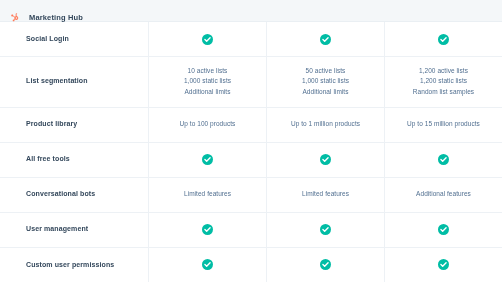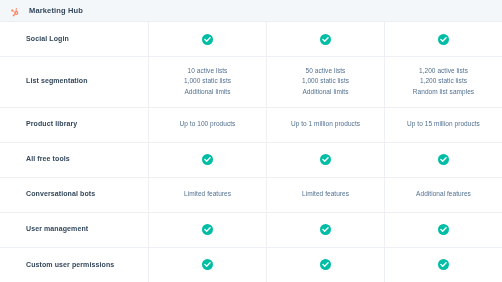--- a/index.html
+++ b/index.html
@@ -25,21 +25,21 @@
     flex-direction: column;
   }
 
   
   .hub-header {
     height: 22px;
     min-height: 22px;
     background: #f4f7f9;
     border-bottom: 1px solid #eaeff3;
     display: flex;
-    align-items: center;
+    align-items: flex-end;
     padding-left: 11px;
     box-sizing: border-box;
   }
   .hub-icon {
     width: 11px;
     height: 11px;
     margin-right: 7px;
     flex: 0 0 auto;
     display: block;
   }

